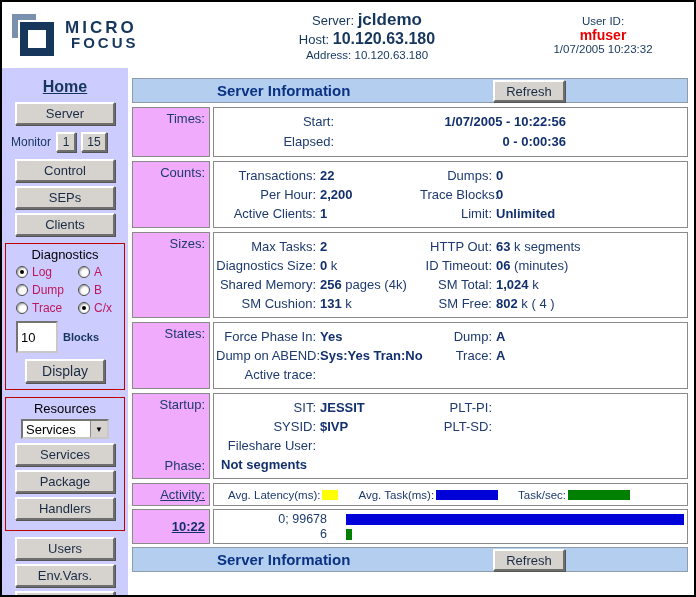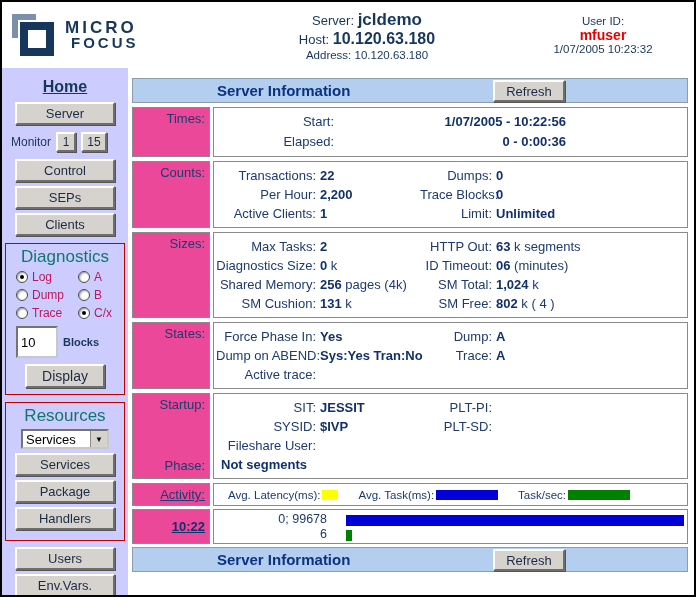--- a/index.html
+++ b/index.html
@@ -39,21 +39,21 @@
     color:#16365c; text-decoration:underline; margin:4px 0 6px; cursor:pointer; }
   .sbtn { display:block; width:100px; height:23px; margin:4px auto; background:#d6d3ce;
     border:2px solid; border-color:#fff #6e6e6e #6e6e6e #fff; box-shadow:1px 1px 0 #555;
     font-family:"Liberation Sans",sans-serif; font-size:13px; color:#1b2b45; cursor:pointer; }
   .monitor-row { display:flex; align-items:center; gap:5px; padding:3px 0 3px 9px; }
   .monitor-lbl { font-size:12px; color:#16365c; }
   .mbtn { height:20px; background:#d6d3ce; border:2px solid; border-color:#fff #6e6e6e #6e6e6e #fff;
     box-shadow:1px 1px 0 #555; font-size:12px; color:#1b2b45; cursor:pointer; }
   .mbtn.w1 { width:20px; } .mbtn.w2 { width:26px; }
   .redbox { margin:7px 3px 6px; border:1px solid #c00000; padding:3px 2px 6px; }
-  .box-title { text-align:center; font-size:17px; color:#0f766e; margin-bottom:3px; }
+  .box-title { text-align:center; font-size:13px; color:#000000; margin-bottom:3px; }
   .radio-grid { display:grid; grid-template-columns:62px 46px; row-gap:4px; padding-left:8px; }
   .radio-item { display:flex; align-items:center; gap:4px; cursor:pointer; }
   .radio { width:12px; height:12px; border-radius:50%; background:#fff; border:1px solid #4a4a4a;
     box-shadow:inset 1px 1px 2px #9a9a9a; position:relative; flex-shrink:0; }
   .radio.checked::after { content:""; position:absolute; left:3px; top:3px; width:4px; height:4px;
     border-radius:50%; background:#000; }
   .radio-lbl { font-size:12px; color:#be185d; }
   .blocks-row { display:flex; align-items:center; gap:5px; padding:6px 0 4px 8px; }
   .blocks-input { width:42px; height:32px; border:2px inset #c8c8c8; font-size:13px; padding-left:3px;
     font-family:"Liberation Sans",sans-serif; }
@@ -67,39 +67,39 @@
   .select .arrow { width:17px; background:#d6d3ce; border-left:1px solid #8a8a8a;
     display:flex; align-items:center; justify-content:center; font-size:8px; color:#000; }
   
   .bluebar { position:relative; height:25px; background:#b4cef0; border:1px solid #8f9ba8;
     display:flex; align-items:center; margin-top:10px; }
   .bluebar .btitle { font-size:15px; font-weight:bold; color:#0b3282; padding-left:84px; }
   .refresh-btn { position:absolute; right:122px; top:1px; height:22px; width:72px; background:#d6d3ce;
     border:2px solid; border-color:#fff #6e6e6e #6e6e6e #fff; box-shadow:1px 1px 0 #555;
     font-size:13px; color:#1b2b45; cursor:pointer; font-family:"Liberation Sans",sans-serif; }
   .section { display:grid; grid-template-columns:78px 1fr; column-gap:3px; margin-top:4px; }
-  .lblcell { background:#ec4899; border:1px solid #8a8a8a; text-align:right; padding:3px 4px;
+  .lblcell { background:#f0abfc; border:1px solid #8a8a8a; text-align:right; padding:3px 4px;
     font-size:13px; color:#1e3a6e; }
   .lblcell.center { display:flex; align-items:center; justify-content:flex-end;text-decoration:underline; }
   .lblcell.split { display:flex; flex-direction:column; justify-content:space-between; padding-bottom:5px; }
   .valcell { background:#fff; border:1px solid #8a8a8a; padding:4px 2px; color:#1e3a6e; }
   .trow { display:grid; grid-template-columns:122px 228px; line-height:20px; font-size:13px; }
   .trow .tl { text-align:right; padding-right:4px; }
   .trow .tv { text-align:right; font-weight:bold; color:#12306e; }
   .drow { display:grid; grid-template-columns:104px 100px 76px 1fr; line-height:19px; font-size:13px; }
   .drow .dl { text-align:right; padding-right:4px; white-space:nowrap; }
   .drow .dv { font-weight:bold; color:#12306e; white-space:nowrap; }
   .drow .dv .unit { font-weight:normal; color:#1e3a6e; }
   .groups-row { line-height:19px; font-size:13px; font-weight:bold; color:#12306e; padding-left:5px; }
   .legend { display:flex; align-items:center; gap:20px; padding-left:14px; font-size:11.5px; height:100%; }
   .legend .item { display:flex; align-items:center; gap:2px; }
   .swatch { height:10px; display:inline-block; }
   .swatch.sm { width:16px; } .swatch.lg { width:62px; }
   .act-valcell { padding:3px 3px 2px 2px; }
-  .bline { display:flex; align-items:flex-end; line-height:13px; font-size:12.5px;gap:18px; }
+  .bline { display:flex; align-items:center; line-height:13px; font-size:12.5px;gap:18px; }
   .bline .bl { width:112px; text-align:right; padding-right:1px; color:#1e3a6e; white-space:pre; }
   .bar { height:11px; display:inline-block; }
   .bar.full { flex:1; } .bar.tiny { width:6px; }
   .time-lbl { font-weight:bold; font-size:13px; color:#12306e; }
 </style>
 </head>
 <body>
 
 <div class="header">
   <div class="logo">

